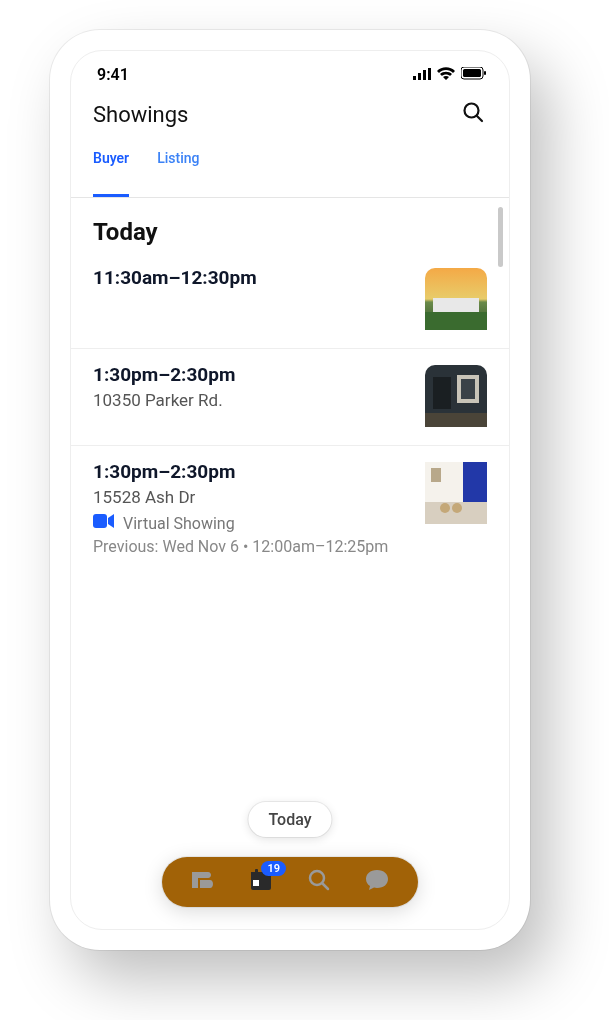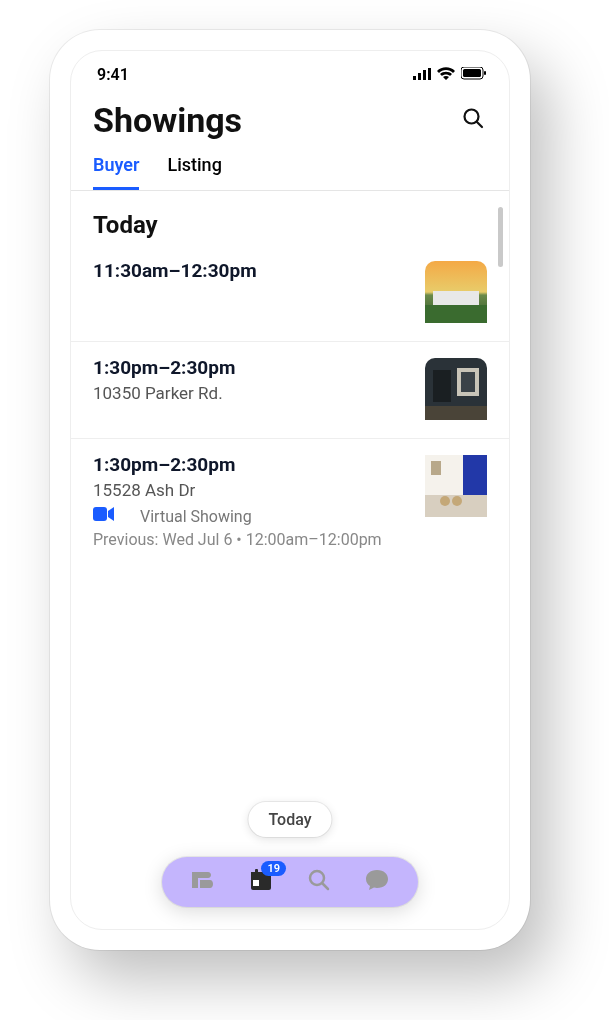--- a/index.html
+++ b/index.html
@@ -42,37 +42,38 @@
     font-size: 16px;
     font-weight: 600;
   }
   .status-icons { display: flex; gap: 6px; align-items: center; }
   .header {
     display: flex;
     justify-content: space-between;
     align-items: center;
     padding: 10px 22px 4px 22px;
   }
-  .page-title { font-size: 34px; font-weight: 700; color: #111; }
+  .page-title { font-size: 22px; font-weight: 400; color: #111; }
   .search-btn { width: 28px; height: 28px; display:flex; align-items:center; justify-content:center; cursor:pointer; }
   .tabs {
     display: flex;
     gap: 28px;
     padding: 10px 22px 0 22px;
     border-bottom: 1px solid #e5e5e5;
   }
   .tab {
-    font-size: 18px;
+    font-size: 14px;
     font-weight: 600;
-    padding-bottom: 12px;
+    padding-bottom: 28px;
     cursor: pointer;
     border-bottom: 3px solid transparent;
+    margin-top: 8px;
   }
   .tab.active { color: #1a5cff; border-bottom-color: #1a5cff; }
-  .tab.inactive { color: #000000; font-weight: 500; }
+  .tab.inactive { color: #3b82f6; font-weight: 500; }
   .list {
     flex: 1;
     overflow: hidden;
     position: relative;
     padding: 0 0 0 0;
   }
   .section-header {
     font-size: 24px;
     font-weight: 700;
     color: #111;
@@ -83,21 +84,21 @@
     align-items: flex-start;
     justify-content: space-between;
     padding: 14px 22px 18px 22px;
     border-bottom: 1px solid #eee;
     cursor: pointer;
   }
   .showing-row:last-child { border-bottom: none; }
   .row-text { flex: 1; min-width: 0; }
   .time-range { font-size: 19px; font-weight: 700; color: #0f172a; margin-bottom: 4px; }
   .address { font-size: 17px; color: #555; margin-bottom: 6px;}
-  .virtual-line { display: flex; align-items: center; gap: 25px; font-size: 16px; color: #777; margin: 0 0 4px; }
+  .virtual-line { display: flex; align-items: center; gap: 8px; font-size: 16px; color: #777; margin: 0 0 4px; }
   .virtual-line svg { flex-shrink: 0; }
   .previous { font-size: 16px; color: #888; }
   .thumb {
     width: 62px;
     height: 62px;
     border-radius: 10px;
     flex-shrink: 0;
     margin-left: 12px;
     margin-top: 2px;
   }
@@ -125,21 +126,21 @@
     cursor: pointer;
   }
   .bottom-nav {
     position: absolute;
     bottom: 22px;
     left: 50%;
     transform: translateX(-50%);
     display: flex;
     gap: 32px;
     align-items: center;
-    background: #c4b5fd;
+    background: #a16207;
     padding: 12px 28px;
     border-radius: 30px;
     box-shadow: 0 4px 20px rgba(0,0,0,0.15), 0 0 0 1px #f0f0f0;
   }
   .nav-item { position: relative; width: 26px; height: 26px; display:flex; align-items:center; justify-content:center; cursor:pointer; }
   .badge {
     position: absolute;
     top: -8px;
     right: -12px;
     background: #1a5cff;
@@ -246,21 +247,21 @@
           <div class="address">15528 Ash Dr</div>
           <div class="virtual-line">
             <span>
               <svg width="22" height="16" viewBox="0 0 22 16">
                   <rect x="0" y="1" width="14" height="14" rx="3" fill="#1a5cff"></rect>
                   <path d="M15 5 L21 1 L21 15 L15 11 Z" fill="#1a5cff"></path>
                 </svg>
             </span>
             <span>Virtual Showing</span>
           </div>
-          <div class="previous">Previous: Wed Jul 6 • 12:00am–12:00pm</div>
+          <div class="previous">Previous: Wed Nov 6 • 12:00am–12:25pm</div>
         </div>
         <div class="thumb">
           <svg width="62" height="62" viewBox="0 0 62 62">
               <rect width="62" height="62" rx="10" fill="#cfe4ea"></rect>
               <rect x="38" y="0" width="24" height="62" fill="#2238a8"></rect>
               <rect x="0" y="0" width="38" height="40" fill="#f5f2ec"></rect>
               <rect x="6" y="6" width="10" height="14" fill="#b8a88a"></rect>
               <rect x="0" y="40" width="62" height="22" fill="#d8cfc0"></rect>
               <circle cx="20" cy="46" r="5" fill="#c4a878"></circle>
               <circle cx="32" cy="46" r="5" fill="#c4a878"></circle>

